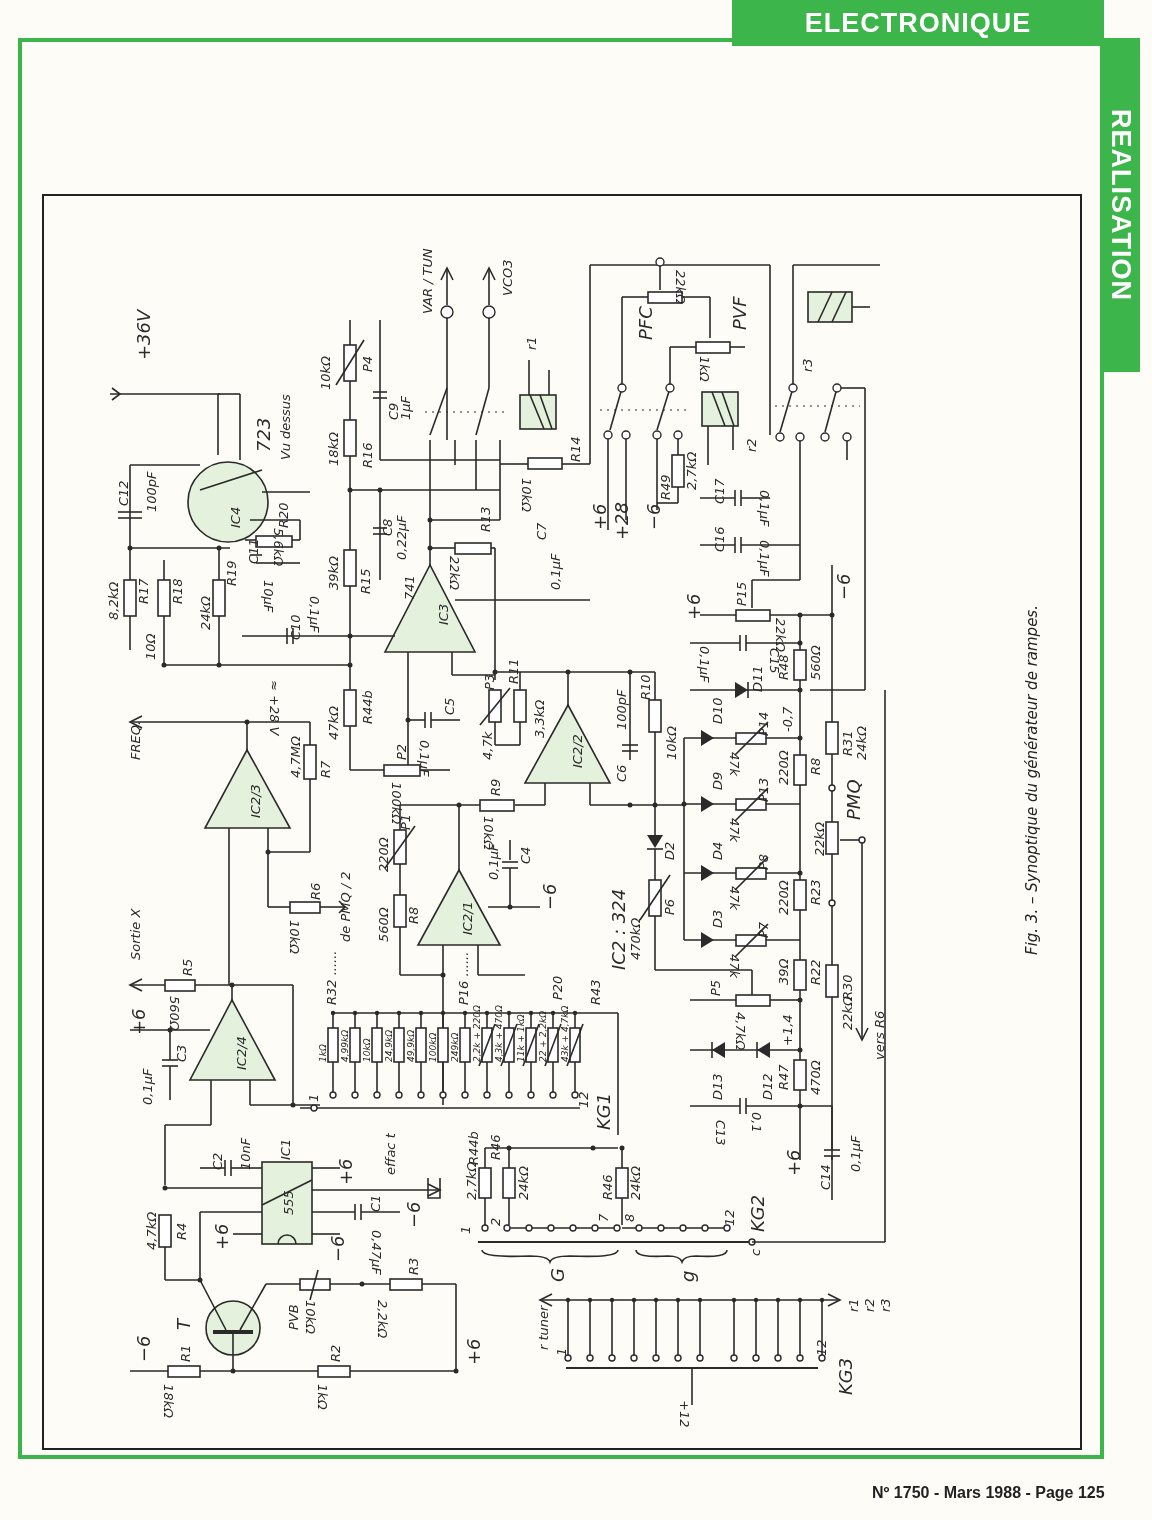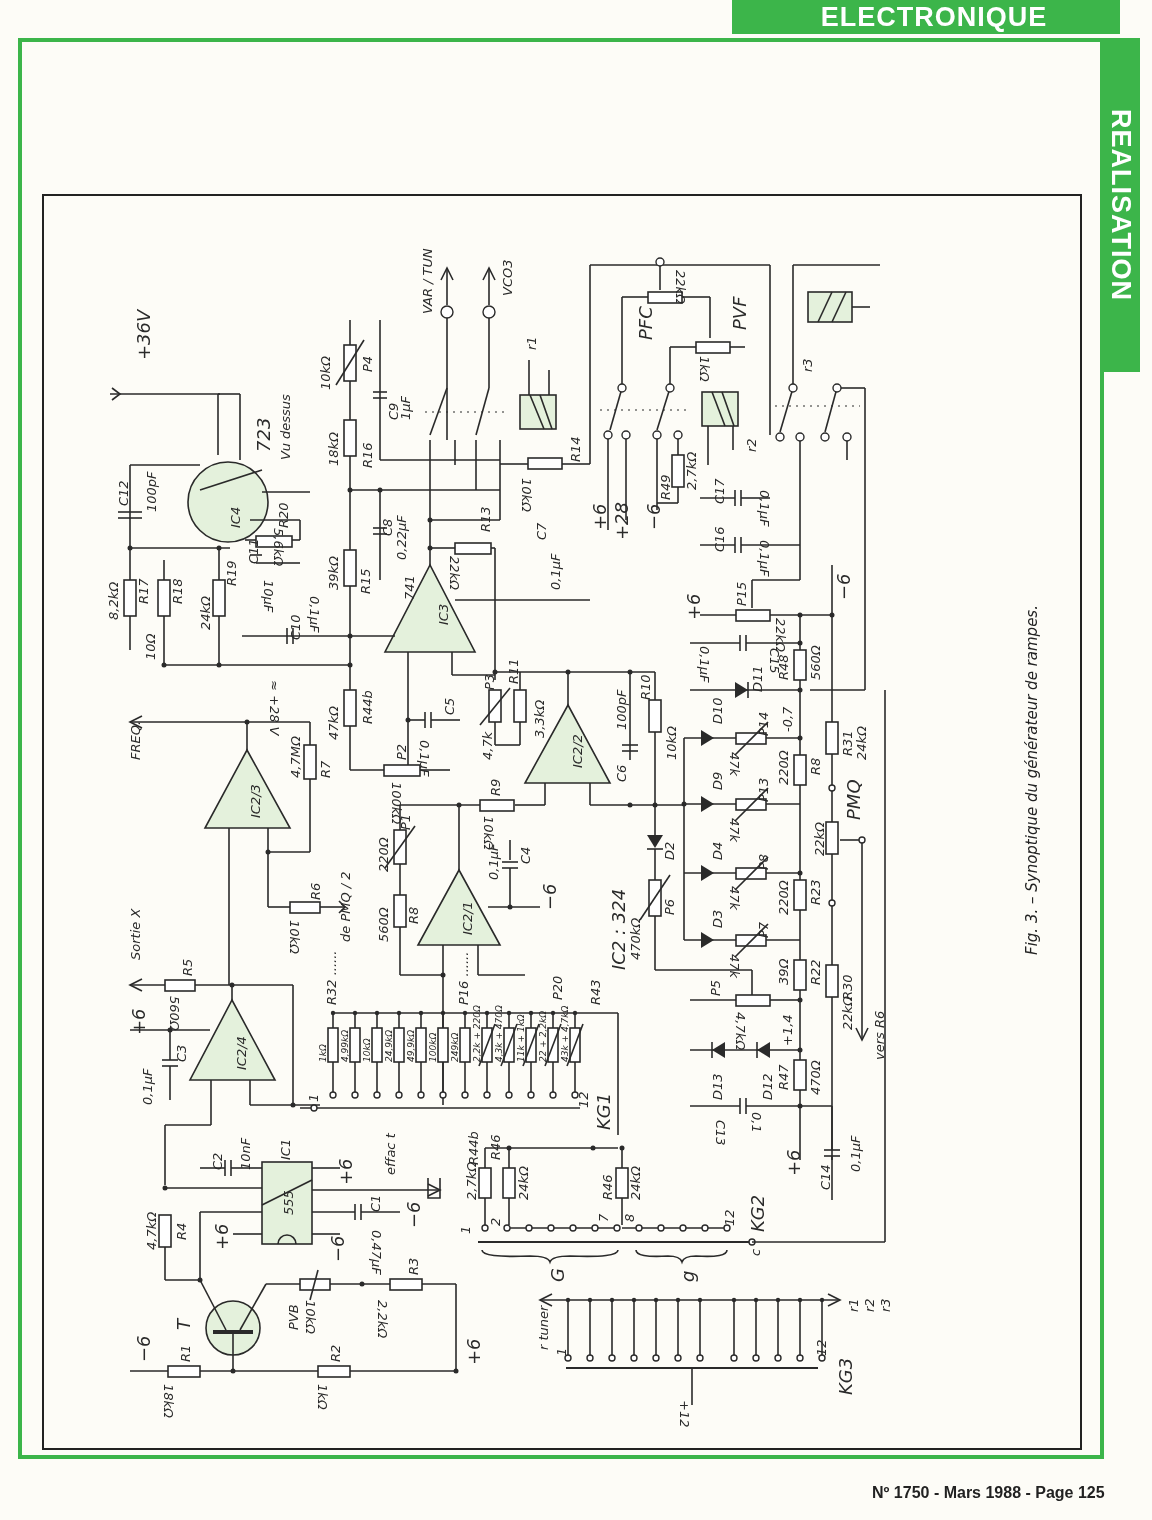--- a/index.html
+++ b/index.html
@@ -1,18 +1,18 @@
 <!DOCTYPE html>
 <html><head>
 <meta charset="utf-8">
 <style>
   html,body{margin:0;padding:0;}
   body{width:1152px;height:1520px;background:#fdfcf7;position:relative;overflow:hidden;font-family:"Liberation Sans",sans-serif;}
   .green-frame{position:absolute;left:18px;top:38px;width:1086px;height:1421px;border:4px solid #3cb54a;box-sizing:border-box;}
-  .banner-top{position:absolute;left:732px;top:0;width:372px;height:34px;background:#3cb54a;color:#fff;font-weight:bold;font-size:27px;letter-spacing:1px;display:flex;align-items:center;justify-content:center;font-family:"Liberation Sans",sans-serif;padding-left:16px;}
+  .banner-top{position:absolute;left:732px;top:0;width:372px;height:46px;background:#3cb54a;color:#fff;font-weight:bold;font-size:27px;letter-spacing:1px;display:flex;align-items:center;justify-content:center;font-family:"Liberation Sans",sans-serif;}
   .banner-side{position:absolute;left:1100px;top:38px;width:40px;height:334px;background:#3cb54a;}
   .banner-side span{position:absolute;left:50%;top:50%;transform:translate(-50%,-50%) rotate(90deg);color:#fff;font-weight:bold;font-size:27px;letter-spacing:1px;white-space:nowrap;}
   .inner-frame{position:absolute;left:42px;top:194px;width:1040px;height:1256px;border:2px solid #222;box-sizing:border-box;}
   .footer{position:absolute;left:872px;top:1484px;font-weight:bold;font-size:16px;color:#222;white-space:nowrap;text-align:center;}
   .caption{position:absolute;left:1032px;top:780px;transform:translate(-50%,-50%) rotate(-90deg);font-style:italic;font-size:15px;color:#222;white-space:nowrap;font-family:"DejaVu Sans",sans-serif;}
   svg#schem{position:absolute;left:0;top:0;}
   .w{stroke:#2a2a2a;stroke-width:1.6;fill:none;}
   .fillg{fill:#e4f1dc;stroke:#2a2a2a;stroke-width:1.6;}
   .box{fill:#fff;stroke:#2a2a2a;stroke-width:1.6;}
   .dot{fill:#2a2a2a;}

